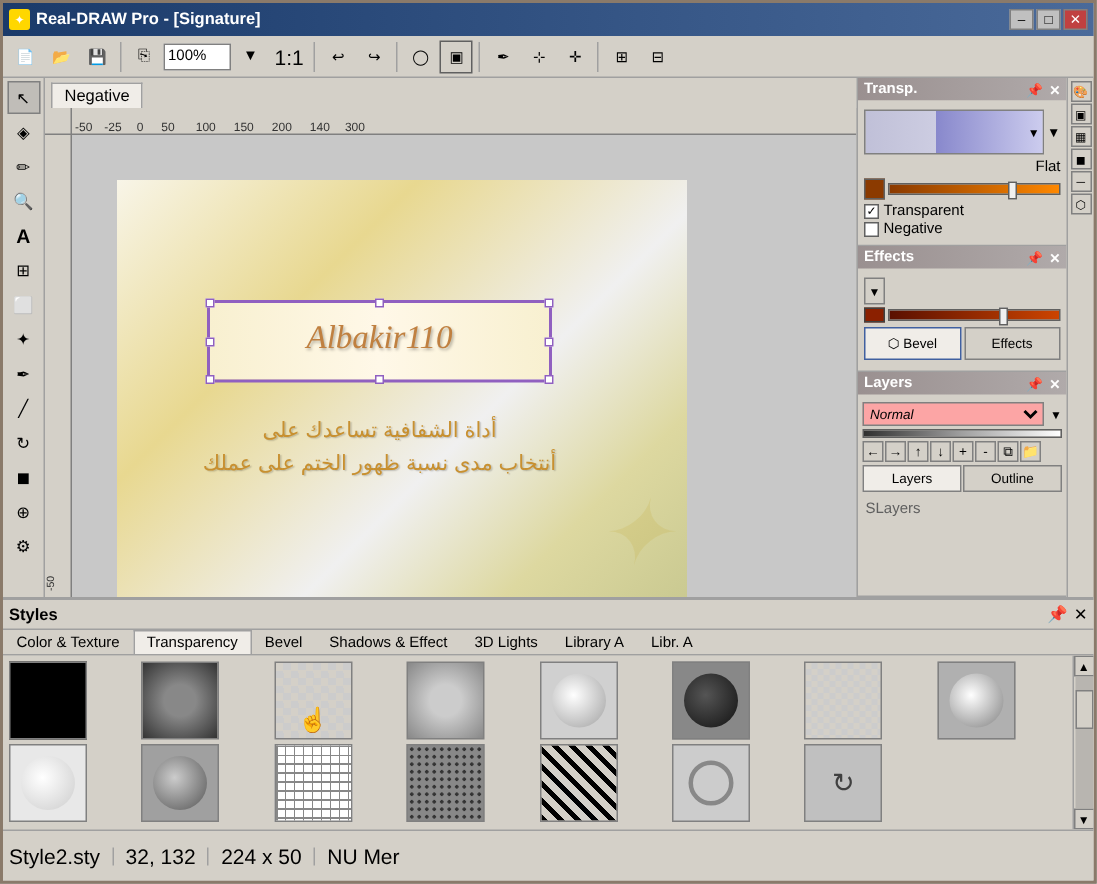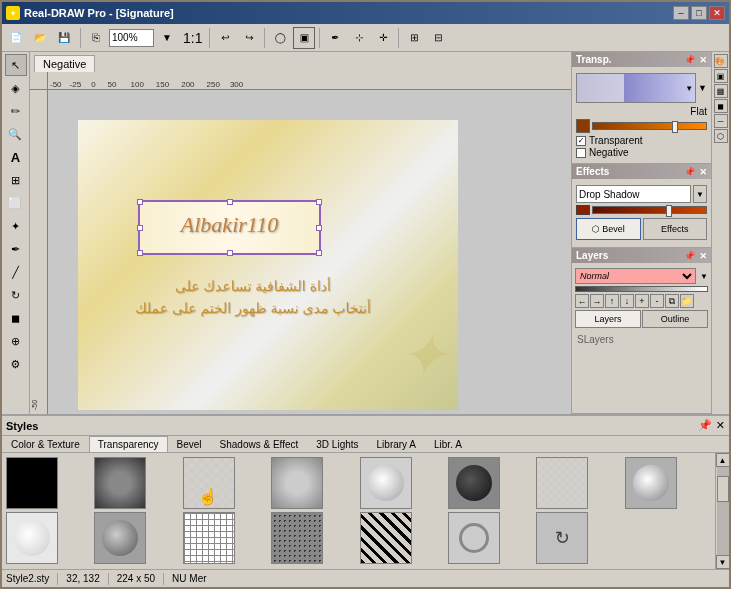--- a/index.html
+++ b/index.html
@@ -242,21 +242,21 @@
       width: 380px;
       height: 290px;
       background: linear-gradient(135deg, #f8f5e8 0%, #e8d890 30%, #f0f0f0 60%, #ddd8a0 80%, #c8c890 100%);
     }
 
     
     .signature-box {
       position: absolute;
       top: 80px;
       left: 60px;
-      width: 183px;
+      width: 230px;
       height: 55px;
       border: 2px solid #9060c0;
       background: linear-gradient(to right, #f8f0d0, #fff8e8, #f8f0d0);
     }
     .signature-text {
       font-family: 'Times New Roman', serif;
       font-style: italic;
       font-size: 22px;
       color: #c08040;
       text-align: center;
@@ -643,27 +643,27 @@
       position: absolute;
       top: 10%;
       width: 12px;
       height: 30%;
       background: #d4d0c8;
       border: 1px solid #808080;
     }
 
     
     .status-bar {
-      height: 18px;
+      height: 34px;
       background: #d4d0c8;
       border-top: 1px solid #a0a0a0;
       display: flex;
       align-items: center;
       padding: 0 4px;
-      font-size: 10px;
+      font-size: 14px;
       gap: 8px;
       flex-shrink: 0;
     }
 
     .status-sep {
       width: 1px;
       height: 12px;
       background: #a0a0a0;
     }
 
@@ -803,21 +803,21 @@
       <div class="ruler-canvas">
         <div class="ruler-corner"></div>
         <div class="ruler-top">
           <span style="font-size:8px;color:#333;padding:0 2px;">-50</span>
           <span style="font-size:8px;color:#333;padding:0 6px;">-25</span>
           <span style="font-size:8px;color:#333;padding:0 4px;">0</span>
           <span style="font-size:8px;color:#333;padding:0 8px;">50</span>
           <span style="font-size:8px;color:#333;padding:0 6px;">100</span>
           <span style="font-size:8px;color:#333;padding:0 6px;">150</span>
           <span style="font-size:8px;color:#333;padding:0 6px;">200</span>
-          <span style="font-size:8px;color:#333;padding:0 6px;">250</span>
+          <span style="font-size:8px;color:#333;padding:0 6px;">140</span>
           <span style="font-size:8px;color:#333;padding:0 4px;">300</span>
         </div>
         <div class="ruler-left">
           <div style="font-size:7px;color:#333;writing-mode:vertical-rl;transform:rotate(180deg);height:100%;padding:4px 1px;display:flex;flex-direction:column;gap:14px;">
             <span>-50</span>
               <span>-25</span>
               <span>0</span>
               <span>25</span>
               <span>50</span>
               <span>75</span>
@@ -889,25 +889,20 @@
       <div class="panel-section">
         <div class="panel-header">
           <span>Effects</span>
           <div class="panel-header-icons">
             <span class="panel-pin">📌</span>
             <span class="panel-pin">✕</span>
           </div>
         </div>
         <div class="effects-content">
           <div class="dropdown-row">
-            <select class="dropdown-select">
-              <option>Drop Shadow</option>
-              <option>Bevel Effects</option>
-              <option>Glow</option>
-            </select>
             <div class="dropdown-arrow">▼</div>
           </div>
           <div class="effects-slider-row">
             <div class="eff-color"></div>
             <div class="eff-slider">
               <div style="position:absolute;top:-2px;left:65%;width:6px;height:12px;background:#f0f0f0;border:1px solid #606060;"></div>
             </div>
           </div>
           <div class="bevel-effects-row">
             <div class="bevel-btn active">

